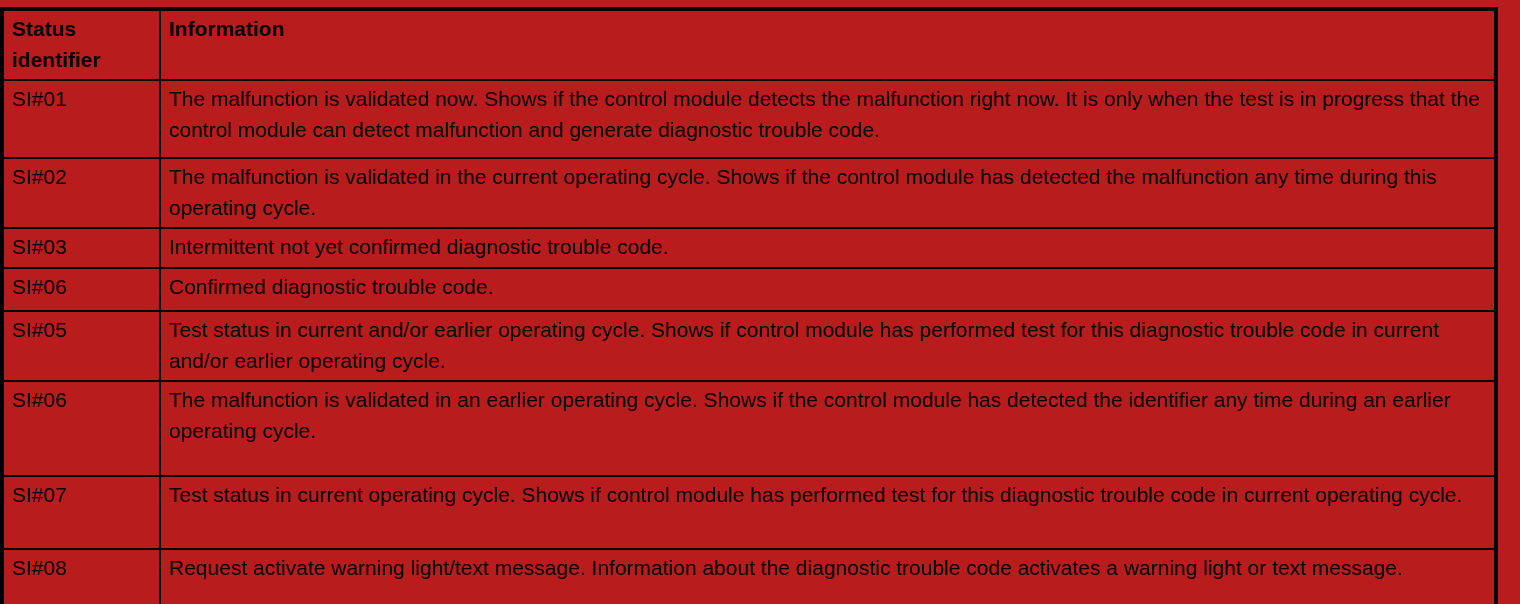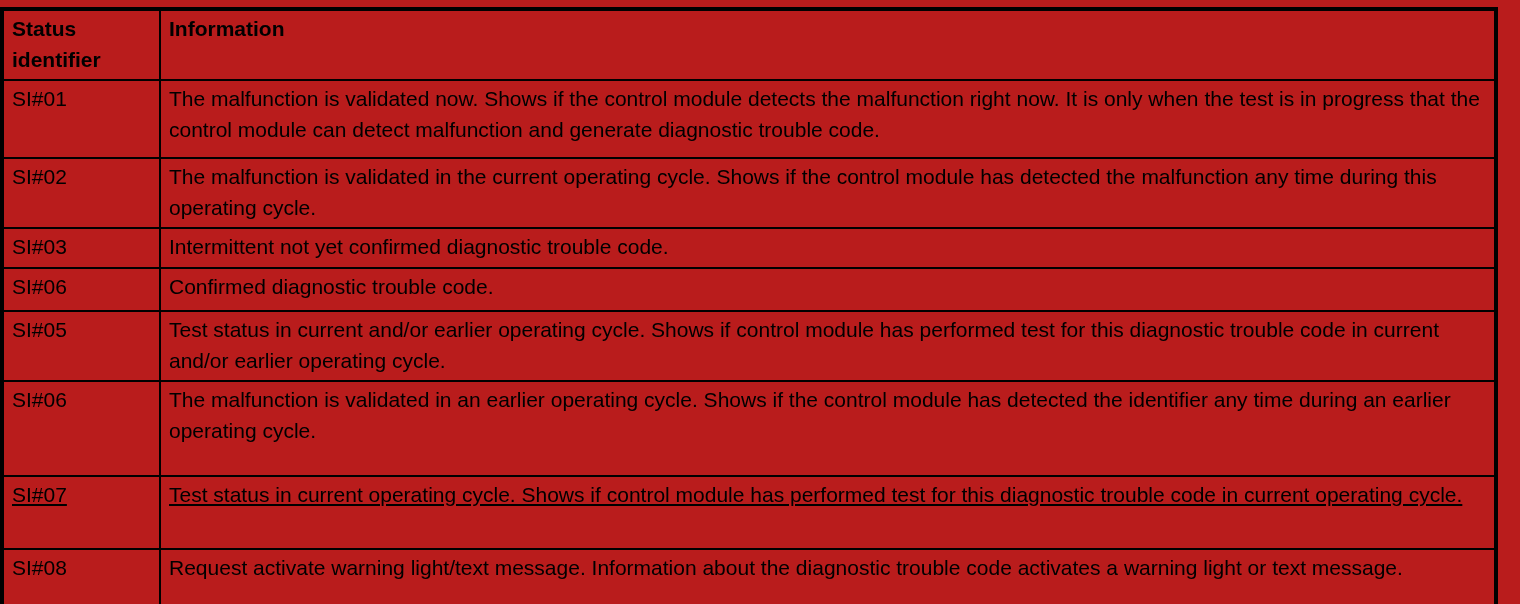--- a/index.html
+++ b/index.html
@@ -33,21 +33,21 @@
   }
   col.c-status { width: 158px; }
   thead th { font-weight: bold; }
   thead tr        { height: 69px; }
   tbody tr:nth-child(1) { height: 78px; }
   tbody tr:nth-child(2) { height: 69px; }
   tbody tr:nth-child(3) { height: 40px; }
   tbody tr:nth-child(4) { height: 43px; }
   tbody tr:nth-child(5) { height: 58px; }
   tbody tr:nth-child(6) { height: 95px; }
-  tbody tr:nth-child(7) { height: 73px; text-decoration: underline; }
+  tbody tr:nth-child(7) { height: 73px; }
   tbody tr:nth-child(8) { height: 70px; margin-top: 32px; }
 </style>
 </head>
 <body>
 
 <div class="page">
   <table class="si-table">
     <colgroup>
       <col class="c-status">
       <col>

